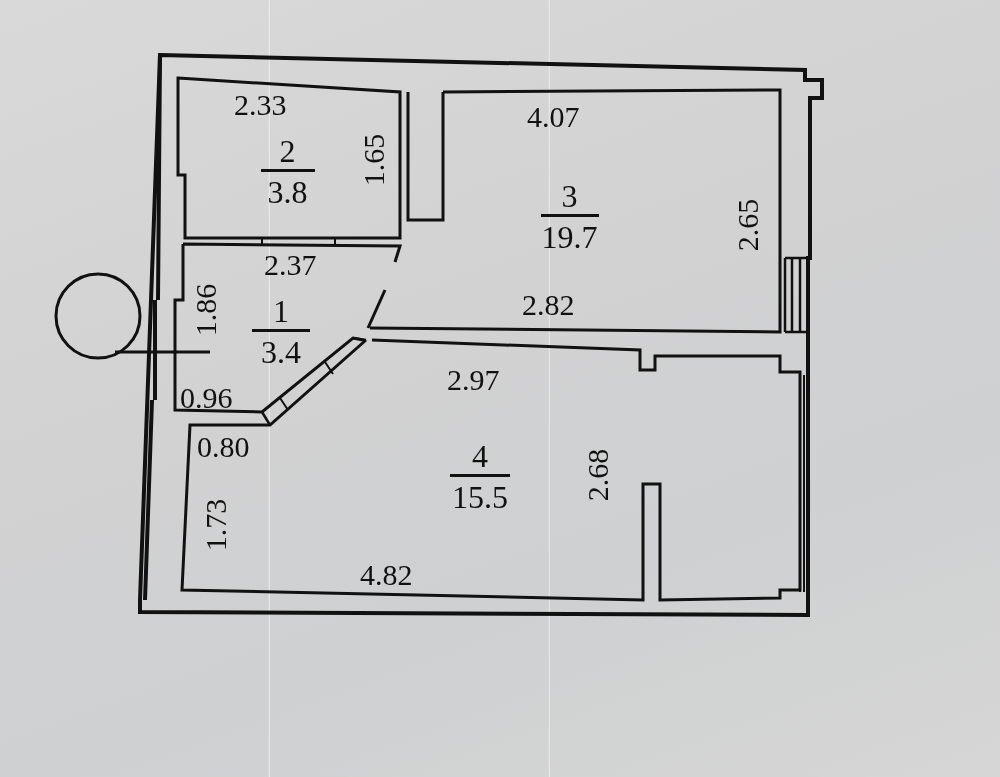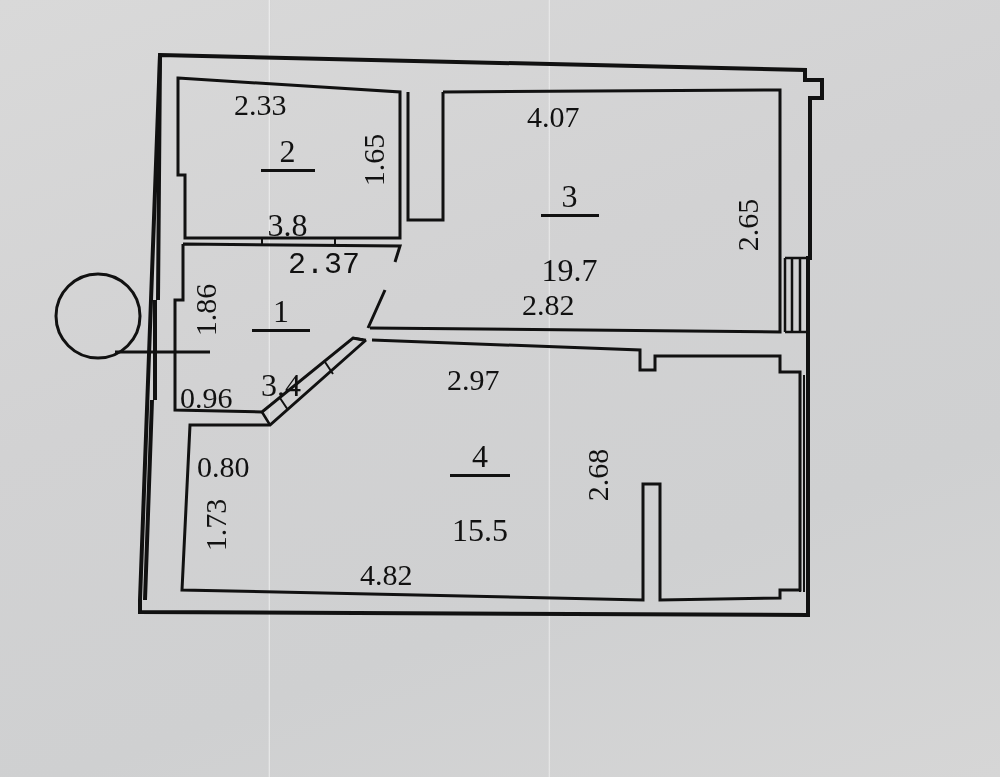--- a/index.html
+++ b/index.html
@@ -20,21 +20,21 @@
   svg.plan { position:absolute; left:0; top:0; }
   .lbl {
     position:absolute; color:#111; font-size:30px; line-height:1; white-space:nowrap;
   }
   .rot { transform: rotate(-90deg); transform-origin: center center; }
   .room-num {
     position:absolute; text-align:center; color:#111; font-size:32px; line-height:1;
   }
   .room-num .num { display:block; padding-bottom:2px; }
   .room-num .bar { display:block; height:3px; background:#111; margin:0 auto; }
-  .room-num .area { display:block; padding-top:4px;margin-top:33px; }
+  .room-num .area { display:block; padding-top:4px; }
 </style>
 </head>
 <body>
 
 <div class="paper-fold"></div>
 <div class="paper-fold2"></div>
 
 <svg class="plan" width="1000" height="777" viewBox="0 0 1000 777">
   <g fill="none" stroke="#111" stroke-width="4" stroke-linejoin="miter">
 
@@ -79,31 +79,31 @@
 
 <div class="lbl" style="left:527px;top:102px;">4.07</div>
 <div class="lbl rot" style="left:722px;top:210px;">2.65</div>
 <div class="lbl" style="left:522px;top:290px;">2.82</div>
 <div class="room-num" style="left:532px;top:180px;width:75px;">
   <span class="num">3</span>
   <span class="bar" style="width:58px;"></span>
   <span class="area">19.7</span>
 </div>
 
-<div class="lbl" style="left:288px;top:250px;font-family:Liberation Mono, monospace;">2.37</div>
+<div class="lbl" style="left:264px;top:250px;">2.37</div>
 <div class="lbl rot" style="left:180px;top:295px;">1.86</div>
 <div class="lbl" style="left:180px;top:383px;">0.96</div>
 <div class="room-num" style="left:250px;top:295px;width:62px;">
   <span class="num">1</span>
   <span class="bar" style="width:58px;"></span>
   <span class="area">3.4</span>
 </div>
 
 <div class="lbl" style="left:447px;top:365px;">2.97</div>
 <div class="lbl rot" style="left:572px;top:460px;">2.68</div>
-<div class="lbl" style="left:197px;top:452px;">0.80</div>
+<div class="lbl" style="left:197px;top:432px;">0.80</div>
 <div class="lbl rot" style="left:190px;top:510px;">1.73</div>
 <div class="lbl" style="left:360px;top:560px;font-family:Liberation Serif, serif;">4.82</div>
 <div class="room-num" style="left:440px;top:440px;width:80px;">
   <span class="num">4</span>
   <span class="bar" style="width:60px;"></span>
   <span class="area">15.5</span>
 </div>
 
 </body></html>

